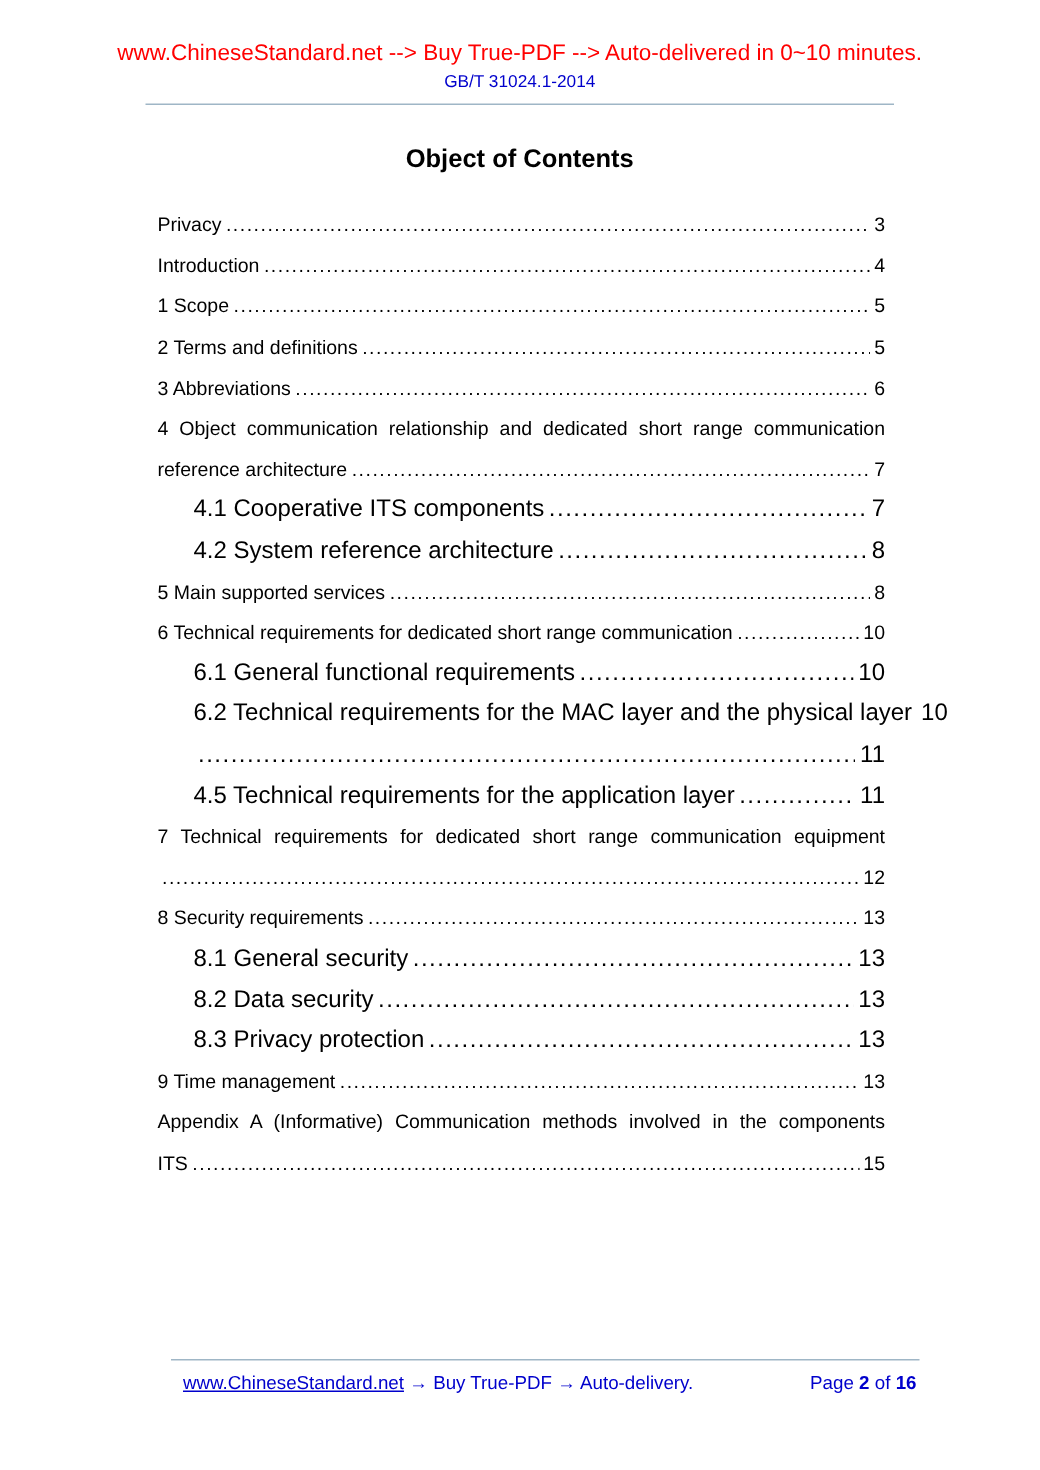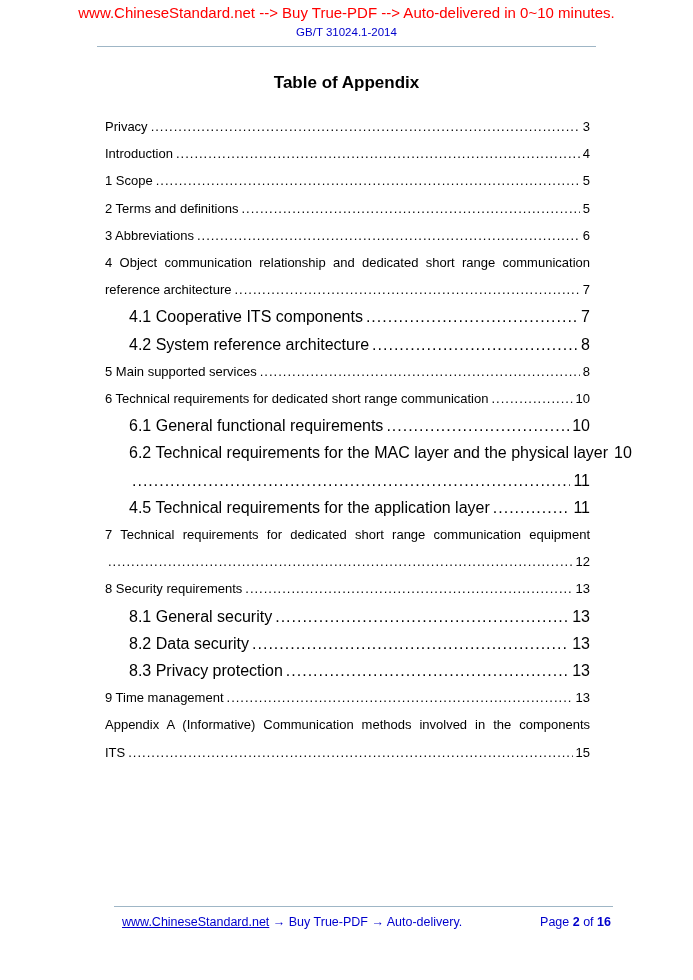--- a/index.html
+++ b/index.html
@@ -12,21 +12,21 @@
     height: 980px;
     background: #ffffff;
     position: relative;
     margin: 0 auto;
     font-family: "Liberation Sans", sans-serif;
     color: #000;
     overflow: hidden;
     box-sizing: border-box;
   }
   .banner {
-    margin-top: 4px;
+    margin-top: 27px;
     text-align: center;
     font-size: 15px;
     line-height: 18px;
     color: var(--banner-red, #ff0000);
     cursor: pointer;
   }
   .std-code {
     text-align: center;
     font-size: 11.5px;
     line-height: 14px;
@@ -110,21 +110,21 @@
 <body>
 
 <div class="page">
 
   <div class="banner">www.ChineseStandard.net --&gt; Buy True-PDF --&gt; Auto-delivered in 0~10 minutes.</div>
 
   <div class="std-code">GB/T 31024.1-2014</div>
 
   <div class="rule"></div>
 
-  <h1 class="toc-title">Table of Appendix</h1>
+  <h1 class="toc-title">Object of Contents</h1>
 
   <div class="toc-list" id="toc-list">
   <div class="toc-row level-0">
     <span class="toc-text">Privacy</span>
     <span class="toc-dots">................................................................................................................................................................................................................................................................................................................................................................................................................</span>
     <span class="toc-page">3</span>
   </div>
 
   <div class="toc-row level-0">
     <span class="toc-text">Introduction</span>

